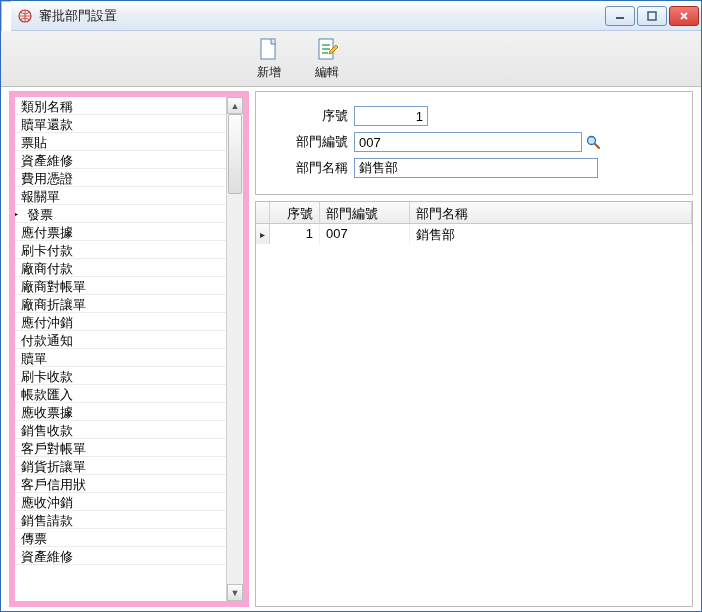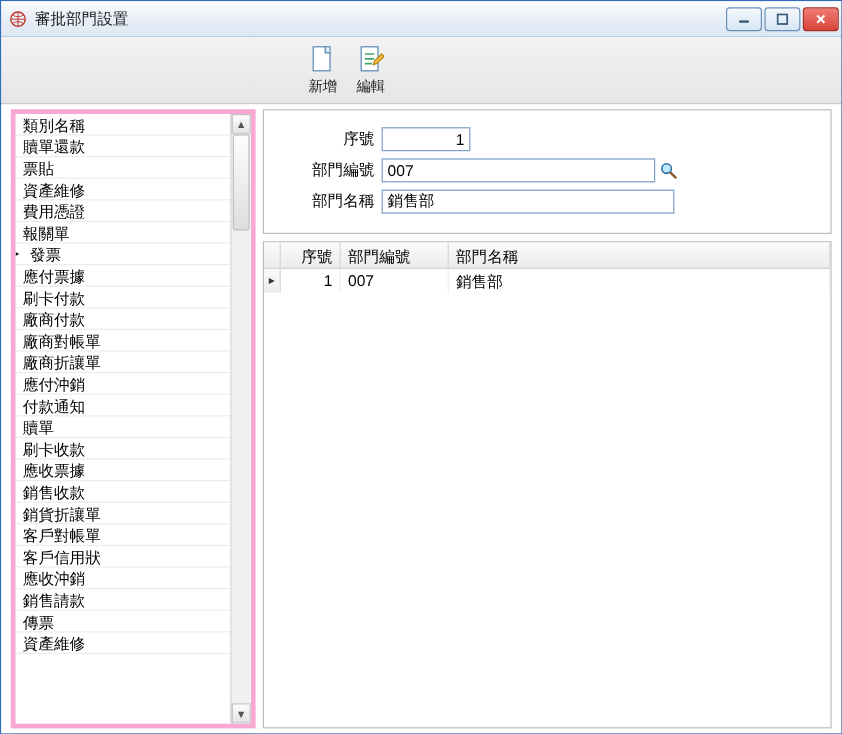--- a/index.html
+++ b/index.html
@@ -15,20 +15,21 @@
     background: #fff;
     display: flex; flex-direction: column;
     box-shadow: 0 0 0 1px #a9c7e8 inset;
   }
   .titlebar {
     height: 30px;
     background: linear-gradient(#fdfefe, #e8eef7 50%, #dde7f3);
     border-bottom: 1px solid #b9cee6;
     display: flex; align-items: center;
     padding: 0 2px 0 6px;
+    margin-left: 10px;
   }
   .titlebar .app-icon {
     width: 16px; height: 16px; margin-right: 6px;
     display: flex; align-items: center; justify-content: center;
   }
   .titlebar .title { flex: 1; color: #1a1a1a; font-size: 13px; }
   .winbtns { display: flex; gap: 2px; }
   .winbtn {
     width: 30px; height: 20px;
     border: 1px solid #6b90b9;
@@ -40,34 +41,35 @@
   .winbtn.close {
     background: linear-gradient(#f07b74, #d9443a);
     border-color: #a32f27; color: #fff;
   }
   .toolbar {
     height: 56px;
     background: linear-gradient(#f2f2f2, #e6e6e6);
     border-bottom: 1px solid #bfbfbf;
     display: flex; align-items: center;
     padding-left: 248px;
+    gap: 18px;
   }
   .tbtn {
     display: flex; flex-direction: column; align-items: center;
     width: 40px; cursor: pointer;
     font-size: 12px; color: #222;
   }
   .tbtn .ticon { width: 24px; height: 28px; display:flex; align-items:center; justify-content:center; }
   .body {
     flex: 1; display: flex; min-height: 0;
     background: #fff;
   }
   .leftpane {
-    width: 204px;
-    border: 4px solid #f9a8d4;
+    width: 240px;
+    border: 6px solid #f9a8d4;
     margin: 4px 0 4px 8px;
     display: flex;
     overflow: hidden;
   }
   .list {
     flex: 1; overflow-y: auto;
     background: #fff;
   }
   .list-item {
     padding: 2px 6px;
@@ -232,24 +234,25 @@
           <div class="list-item selected" style="padding-left: 12px;">發票</div>
           <div class="list-item">應付票據</div>
           <div class="list-item">刷卡付款</div>
           <div class="list-item">廠商付款</div>
           <div class="list-item">廠商對帳單</div>
           <div class="list-item">廠商折讓單</div>
           <div class="list-item">應付沖銷</div>
           <div class="list-item">付款通知</div>
           <div class="list-item">贖單</div>
           <div class="list-item">刷卡收款</div>
+          <div class="list-item">帳款匯入</div>
           <div class="list-item">應收票據</div>
           <div class="list-item">銷售收款</div>
+          <div class="list-item">客戶對帳單</div>
           <div class="list-item">銷貨折讓單</div>
-          <div class="list-item">客戶對帳單</div>
           <div class="list-item">客戶信用狀</div>
           <div class="list-item">應收沖銷</div>
           <div class="list-item">銷售請款</div>
           <div class="list-item">傳票</div>
           <div class="list-item">資產維修</div>
         </div>
       <div class="scrollbar">
         <div class="sb-btn">▲</div>
         <div class="sb-track">
           <div class="sb-thumb"></div>

